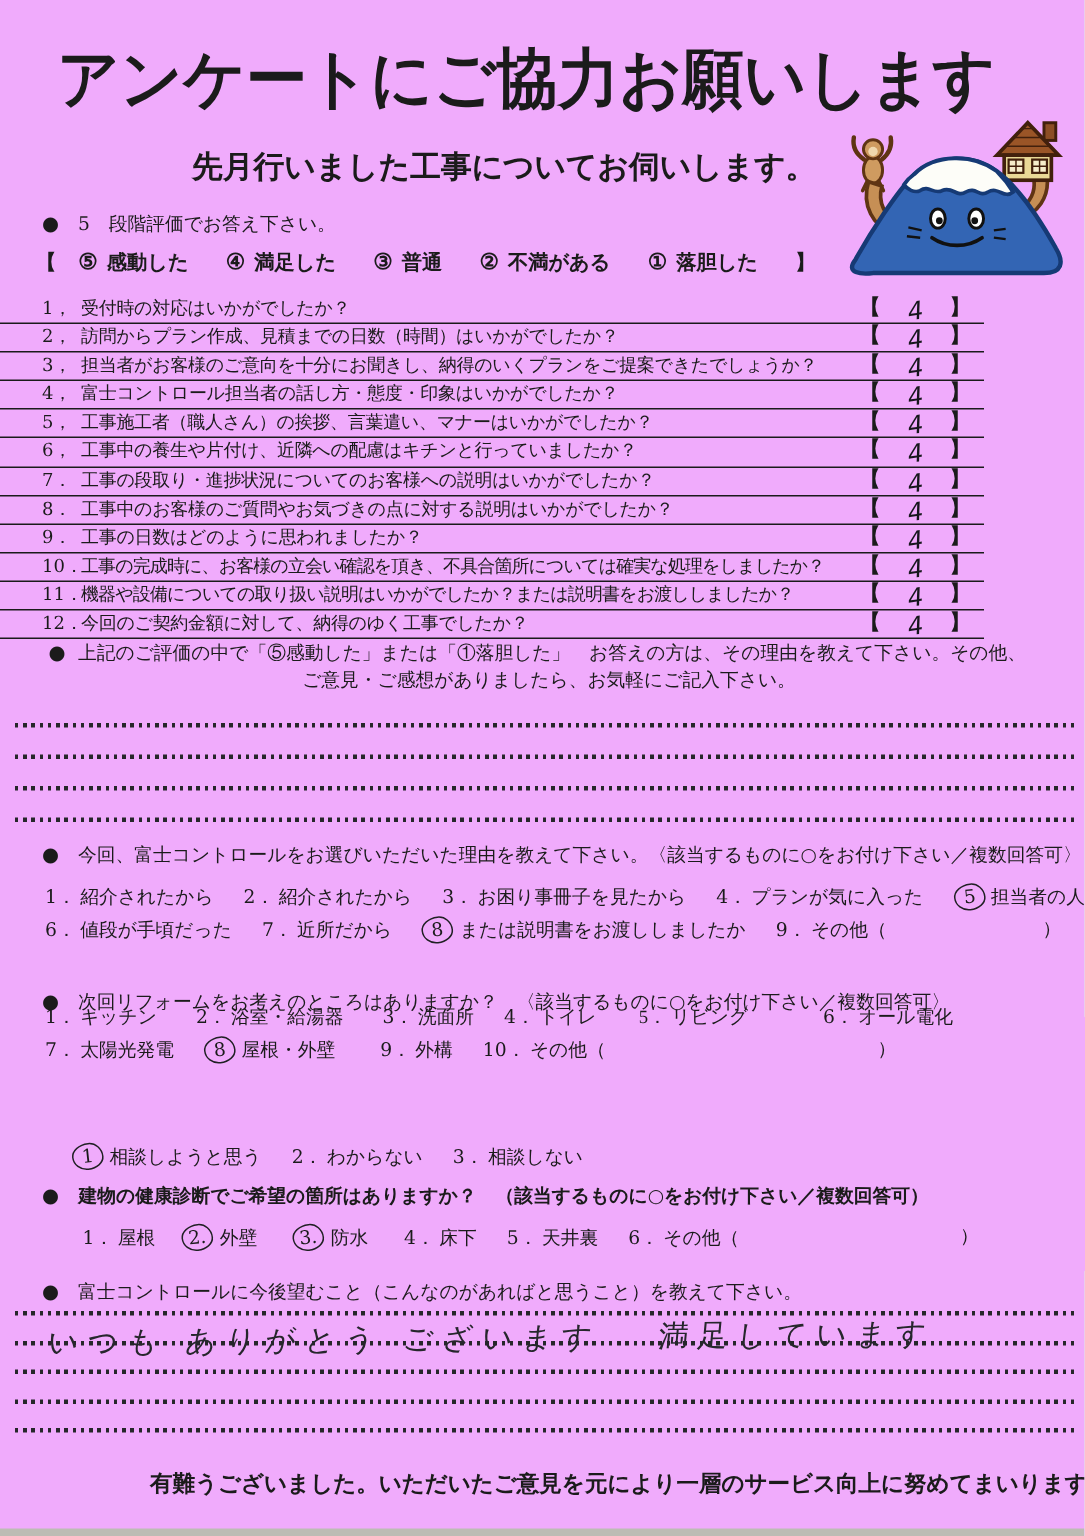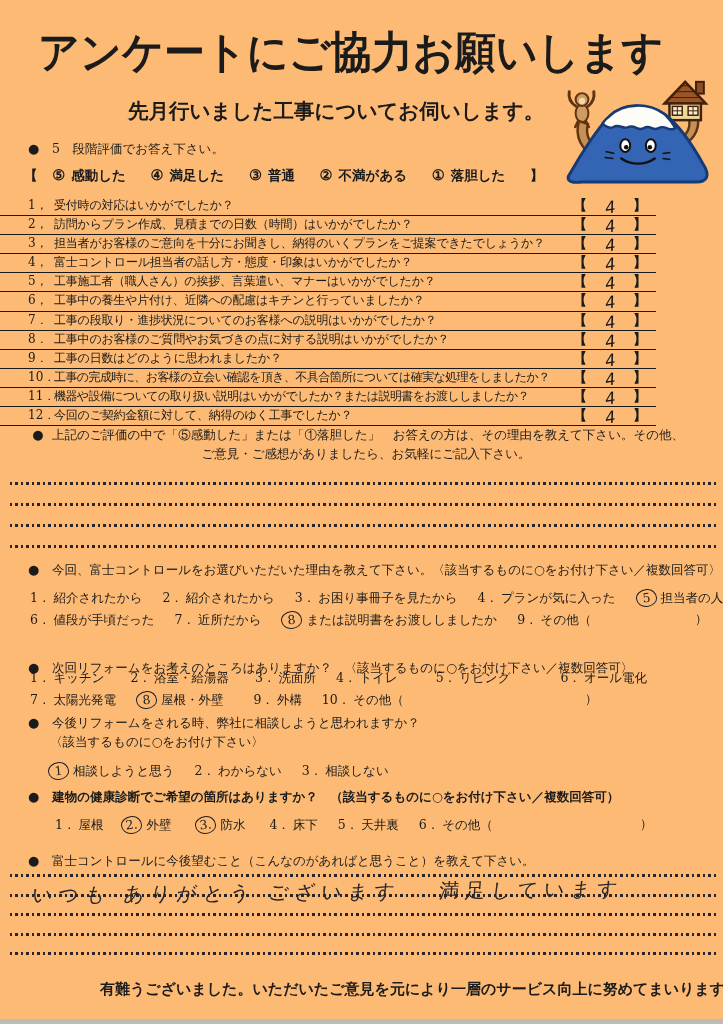--- a/index.html
+++ b/index.html
@@ -1,36 +1,36 @@
 <!DOCTYPE html>
 <html><head>
 <meta charset="utf-8">
 <style>
   html,body{margin:0;padding:0;background:#e8e6e0;}
   .page{
     position:relative; width:723px; height:1024px; margin:0 auto;
-    background:#fdba74; overflow:hidden;
+    background:#f0abfc; overflow:hidden;
     font-family:"DejaVu Serif","Liberation Serif",serif;
     color:#1b1b1b;
   }
   
   .title{
     position:absolute; top:24px; left:38px; width:640px;
     font-size:41px; font-weight:bold; white-space:nowrap;
     letter-spacing:0px; transform:scaleY(1.06); transform-origin:top left;
   }
   .subtitle{
     position:absolute; top:97px; left:128px;
     font-size:20.5px; font-weight:bold; white-space:nowrap;
   }
   .mascot{position:absolute; top:72px; left:560px;}
   
   .bullet{display:inline-block; width:20px; font-size:13px;}
   .prompt{position:absolute; left:28px; font-size:12.5px; white-space:nowrap; line-height:19px;}
-  .prompt .indent{display:block; padding-left:20px;}
+  .prompt .indent{display:block; padding-left:20px;font-family:Liberation Mono, monospace;}
   
   .scale{
     position:absolute; top:166px; left:24px; font-size:13.5px; font-weight:bold; white-space:nowrap;
   }
   .scale span{margin-right:10px;}
   .scale .num{margin-right:6px; font-size:14.5px;}
   
   .questions{position:absolute; top:197px; left:0; width:723px;}
   .q-row{
     position:relative; height:18.1px; width:656px;
@@ -276,37 +276,32 @@
   </div>
 
   <div class="prompt" style="top:658px;">
     <span class="bullet">●</span>
     <span>次回リフォームをお考えのところはありますか？　〈該当するものに○をお付け下さい／複数回答可〉</span>
   </div>
   <div class="opts" style="top:670px; left:30px;">
     <span class="opt" style="margin-right:22px;"><span class="n">1．</span><span>キッチン</span></span>
     <span class="opt" style="margin-right:22px;"><span class="n">2．</span><span>浴室・給湯器</span></span>
     <span class="opt"><span class="n">3．</span><span>洗面所</span></span>
-    <span class="opt" style="margin-right:34px;"><span class="n">4．</span><span>トイレ</span></span>
-    <span class="opt" style="margin-right:46px;"><span class="n">5．</span><span>リビング</span></span>
+    <span class="opt" style="margin-right:24px;"><span class="n">4．</span><span>トイレ</span></span>
+    <span class="opt" style="margin-right:46px;font-family:Liberation Serif, serif;"><span class="n">5．</span><span>リビング</span></span>
     <span class="opt"><span class="n">6．</span><span>オール電化</span></span>
   </div>
   <div class="opts" style="top:691px; left:30px; width:600px;">
     <span class="opt"><span class="n">7．</span><span>太陽光発電</span></span>
     <span class="opt" style="margin-right:26px;"><span class="pen-circle">8</span><span>屋根・外壁</span></span>
     <span class="opt"><span class="n">9．</span><span>外構</span></span>
     <span class="opt"><span class="n">10．</span><span>その他（</span></span>
     <span class="paren-far" style="position:absolute; left:555px;">）</span>
   </div>
 
-  <div class="prompt" style="top:713px;">
-    <span class="bullet">●</span>
-    <span>今後リフォームをされる時、弊社に相談しようと思われますか？</span>
-    <span class="indent" style="padding-left:22px;">〈該当するものに○をお付け下さい〉</span>
-  </div>
   <div class="opts" style="top:762px; left:48px;">
     <span class="opt"><span class="pen-circle">1</span><span>相談しようと思う</span></span>
     <span class="opt"><span class="n">2．</span><span>わからない</span></span>
     <span class="opt"><span class="n">3．</span><span>相談しない</span></span>
   </div>
 
   <div class="prompt" style="top:787px;font-weight:bold;">
     <span class="bullet">●</span>
     <span>建物の健康診断でご希望の箇所はありますか？　（該当するものに○をお付け下さい／複数回答可）</span>
   </div>

